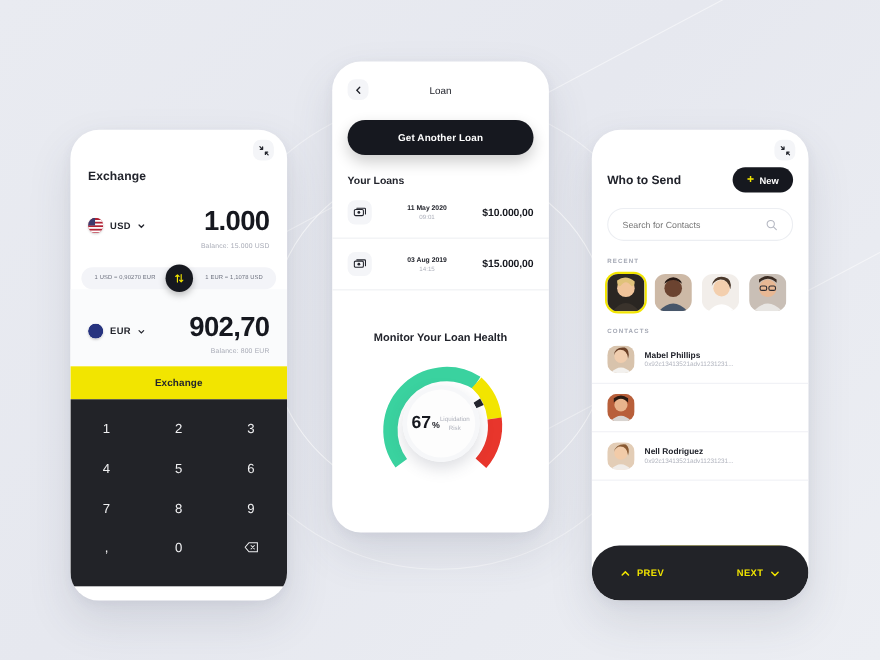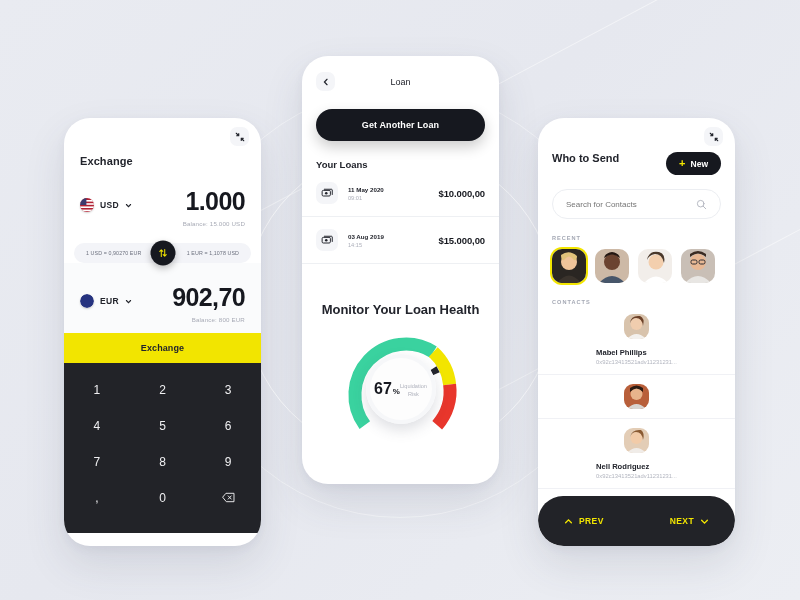--- a/index.html
+++ b/index.html
@@ -80,43 +80,43 @@
   .back-btn { width: 19px; height: 19px; border-radius: 7px; background: #f4f5f8;
               display: flex; align-items: center; justify-content: center; }
   .back-btn svg { width: 8px; height: 8px; }
   .loan-title { position: absolute; left: 0; right: 0; text-align: center;
                 font-size: 9px; font-weight: 400; color: #22242c; pointer-events: none; }
   .get-loan-btn { margin: 18px 14px 0 14px; background: #16181f; border-radius: 20px;
                   text-align: center; padding: 11px 0; font-size: 9px; font-weight: 700;
                   color: #ffffff; box-shadow: 0 6px 14px rgba(0,0,0,.20); letter-spacing: .1px;}
   .your-loans { font-size: 9.5px; font-weight: 700; color: #22242c; padding: 18px 0 0 14px; }
   .loan-item { display: flex; align-items: center; padding: 12px 14px; gap: 10px;
-               border-bottom: 1px solid #eef0f3; }
+               border-bottom: 1px solid #eef0f3; text-align: center; }
   .loan-icon { width: 22px; height: 22px; border-radius: 7px; background: #f4f5f8;
                display: flex; align-items: center; justify-content: center; flex: 0 0 auto; }
   .loan-icon svg { width: 12px; height: 12px; }
   .loan-meta { flex: 1 1 auto; }
   .loan-date { font-size: 6.2px; font-weight: 700; color: #22242c; }
   .loan-time { font-size: 5.6px; color: #acafba; margin-top: 2px; }
   .loan-amt { font-size: 9.5px; font-weight: 700; color: #16181f; letter-spacing: -.1px; }
 
-  .health-title { text-align: center; font-size: 13px; font-weight: 700; color: #22242c;
+  .health-title { text-align: center; font-size: 10px; font-weight: 700; color: #22242c;
                   margin-top: 38px; }
   .gauge-wrap { position: relative; width: 124px; height: 124px; margin: 10px auto 0 auto; }
   .gauge-wrap svg { position: absolute; inset: 0; }
   .gauge-hub { position: absolute; left: 50%; top: 50%; transform: translate(-50%,-50%);
                width: 70px; height: 70px; border-radius: 50%; background: #fdfdfd;
                box-shadow: 0 6px 14px rgba(70,76,100,.18), inset 0 0 0 4px #f6f7f9;
                display: flex; flex-direction: row; align-items: center; justify-content: center; }
   .gauge-pct { font-size: 16px; font-weight: 700; color: #16181f; line-height: 1; }
   .gauge-pct small { font-size: 8px; font-weight: 700; margin-left: 1px; }
   .gauge-lbl { font-size: 5.6px; color: #b0b3bd; text-align: center; line-height: 1.35; margin-top: 3px; }
 
   
-  .send-head { display: flex; justify-content: space-between;
+  .send-head { display: flex; align-items: center; justify-content: space-between;
                padding: 34px 14px 0 14px; }
   .send-title { font-size: 11px; font-weight: 700; color: #22242c; }
   .new-btn { background: #16181f; border-radius: 14px; padding: 6px 13px;
              display: flex; align-items: center; gap: 5px; }
   .new-plus { color: #f2e500; font-size: 11px; font-weight: 700; line-height: 1; }
   .new-lbl { color: #ffffff; font-size: 8.5px; font-weight: 700; }
 
   .search-box { margin: 14px 14px 0 14px; border: 1px solid #eceef2; border-radius: 18px;
                 height: 30px; display: flex; align-items: center; padding: 0 13px;
                 justify-content: space-between; }
@@ -125,21 +125,21 @@
   .search-box svg { width: 11px; height: 11px; flex: 0 0 auto; }
 
   .sec-label { font-size: 5.6px; font-weight: 700; color: #a4a8b4; letter-spacing: 1px;
                padding: 16px 0 0 14px; }
   .recent-row { display: flex; gap: 9px; padding: 8px 14px 0 14px; }
   .avatar-sq { width: 34px; height: 34px; border-radius: 10px; overflow: hidden; flex: 0 0 auto;
                position: relative; }
   .avatar-sq.active { box-shadow: 0 0 0 2px #f2e500; }
 
   .contact-item { display: flex; align-items: center; gap: 9px; padding: 9px 14px;
-                  border-bottom: 1px solid #f0f1f5; flex-direction: column; }
+                  border-bottom: 1px solid #f0f1f5; }
   .avatar-rd { width: 25px; height: 25px; border-radius: 9px; overflow: hidden; flex: 0 0 auto; }
   .contact-name { font-size: 7.6px; font-weight: 700; color: #22242c; }
   .contact-addr { font-size: 5.8px; color: #b2b5bf; margin-top: 2px; }
 
   .bottom-bar { position: absolute; left: 0; right: 0; bottom: 0; height: 50px;
                 background: #222328; border-radius: 26px 26px 26px 26px;
                 display: flex; align-items: center; justify-content: space-between;
                 padding: 0 26px; }
   .bb-btn { display: flex; align-items: center; gap: 6px; color: #f2e500;
             font-size: 8.5px; font-weight: 700; letter-spacing: .4px; }

